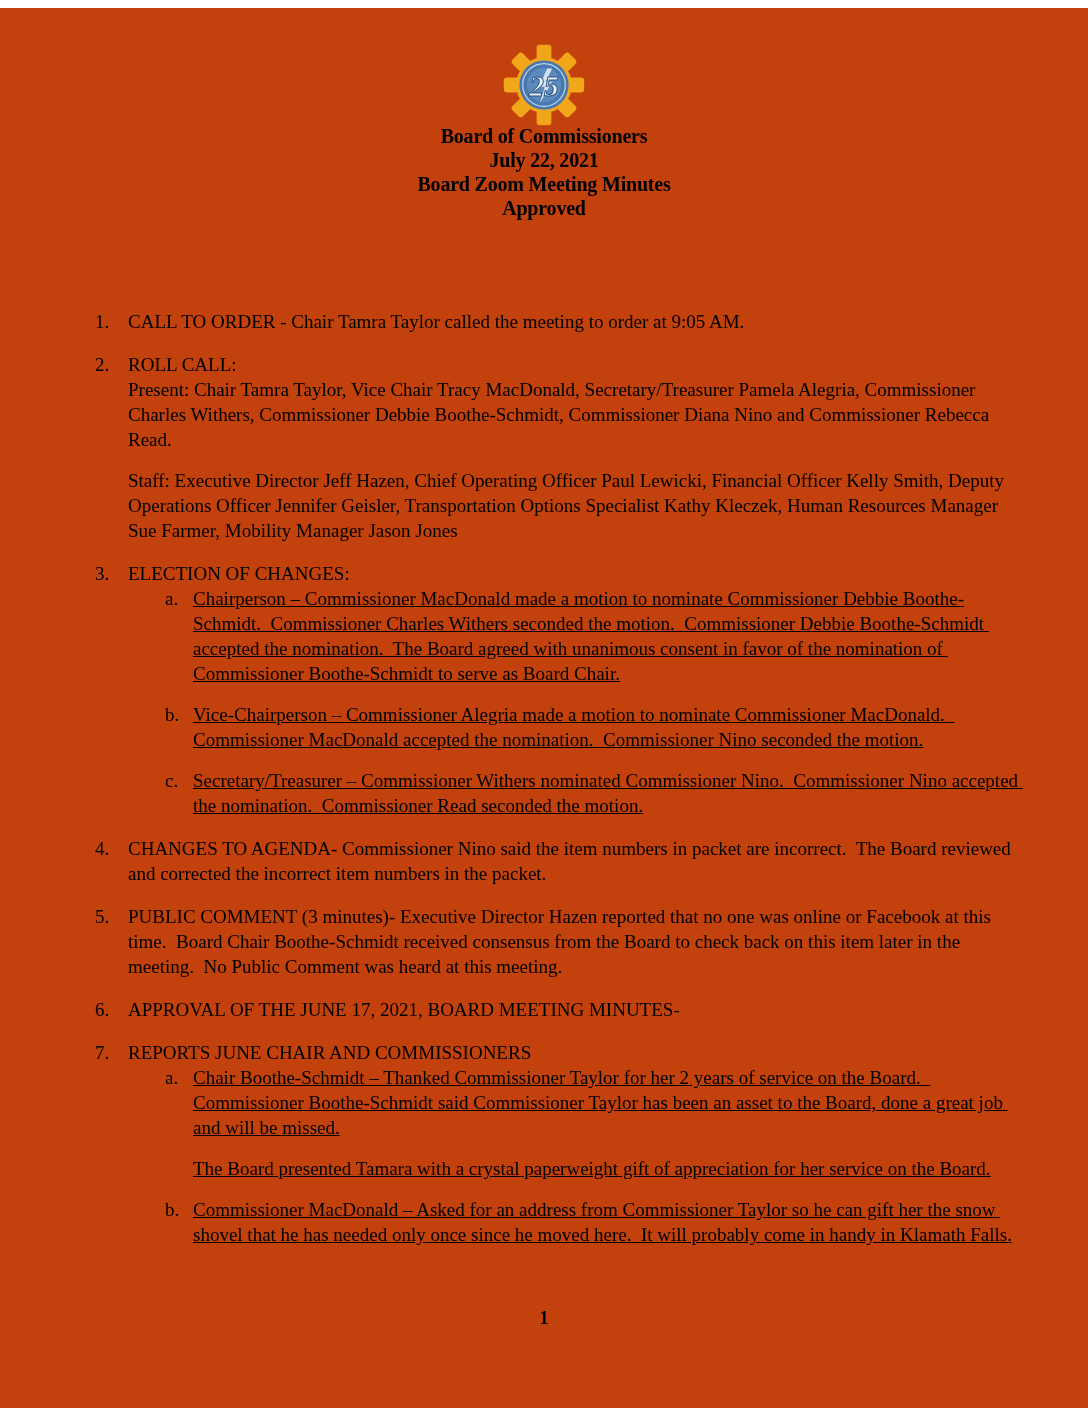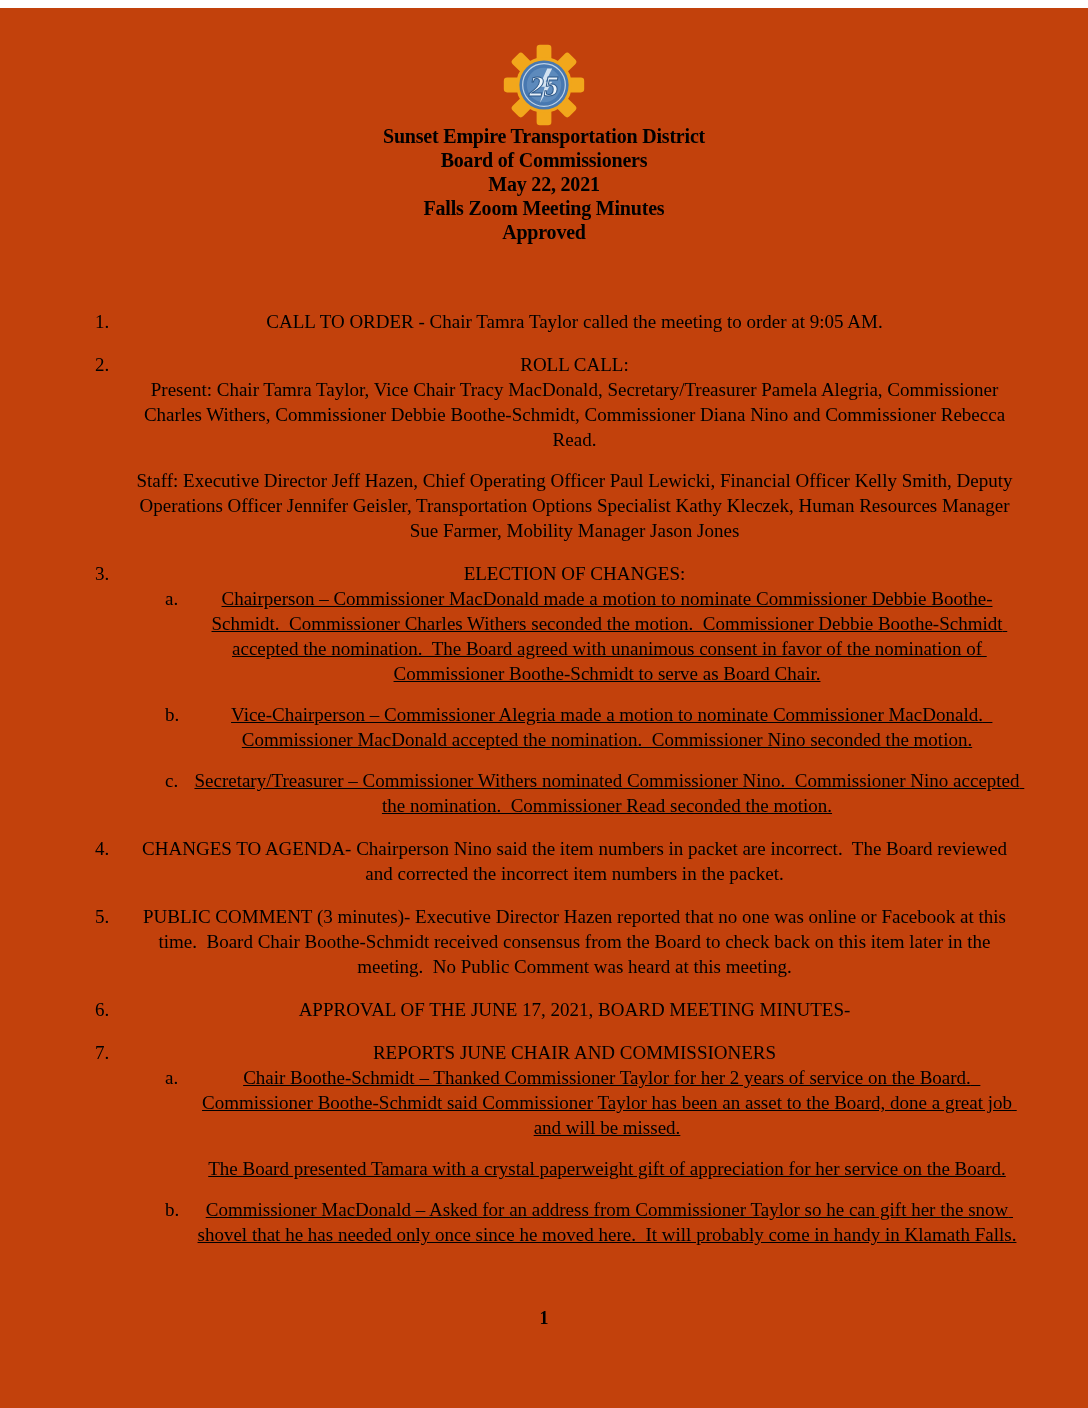--- a/index.html
+++ b/index.html
@@ -43,21 +43,21 @@
   }
   .item {
     display: flex;
     margin-bottom: 18px;
   }
   .num {
     flex: 0 0 33px;
     white-space: pre;
   }
   .item-body { flex: 1; }
-  .item-text, .para, .sub-text { white-space: pre-wrap; text-align: center; }
+  .item-text, .para, .sub-text { white-space: pre-wrap; }
   .para-gap { margin-top: 16px; }
   .subitem {
     display: flex;
     margin-left: 37px;
   }
   .subitem + .subitem { margin-top: 16px; }
   .sub-letter { flex: 0 0 28px; white-space: pre; }
   .sub-body { flex: 1; text-decoration: underline; }
   .page-number {
     position: absolute;
@@ -109,24 +109,23 @@
       <circle cx="50" cy="50" r="26" fill="none" stroke="#BFD2E6" stroke-width="1.5"></circle>
       <circle cx="50" cy="50" r="21" fill="#5D8ABC"></circle>
 
       <polygon points="54,30 44,52 51,52 45,72 60,46 52,46 60,30" fill="#E9F1F9" opacity="0.85"></polygon>
 
       <text x="50" y="63" text-anchor="middle" font-family="Liberation Serif, serif" font-style="italic" font-weight="bold" font-size="36" fill="#EAF2FA" stroke="#2C5788" stroke-width="1.2">25</text>
     </svg>
   </div>
 
   <div class="title-block">
-    <div>Sunset Empire Transportation District</div>
     <div>Board of Commissioners</div>
-    <div>May 22, 2021</div>
-    <div>Falls Zoom Meeting Minutes</div>
+    <div>July 22, 2021</div>
+    <div>Board Zoom Meeting Minutes</div>
     <div>Approved</div>
   </div>
 
   <div class="content">
 
     <div class="item">
       <span class="num">1.</span>
       <div class="item-body">
         <div class="item-text">CALL TO ORDER - Chair Tamra Taylor called the meeting to order at 9:05 AM.</div>
       </div>
@@ -162,21 +161,21 @@
           <div class="sub-body">
               <div class="sub-text">Secretary/Treasurer – Commissioner Withers nominated Commissioner Nino.  Commissioner Nino accepted the nomination.  Commissioner Read seconded the motion.</div>
             </div>
         </div>
       </div>
     </div>
 
     <div class="item">
       <span class="num">4.</span>
       <div class="item-body">
-        <div class="item-text">CHANGES TO AGENDA- Chairperson Nino said the item numbers in packet are incorrect.  The Board reviewed and corrected the incorrect item numbers in the packet.</div>
+        <div class="item-text">CHANGES TO AGENDA- Commissioner Nino said the item numbers in packet are incorrect.  The Board reviewed and corrected the incorrect item numbers in the packet.</div>
       </div>
     </div>
 
     <div class="item">
       <span class="num">5.</span>
       <div class="item-body">
         <div class="item-text">PUBLIC COMMENT (3 minutes)- Executive Director Hazen reported that no one was online or Facebook at this time.  Board Chair Boothe-Schmidt received consensus from the Board to check back on this item later in the meeting.  No Public Comment was heard at this meeting.</div>
       </div>
     </div>
 

